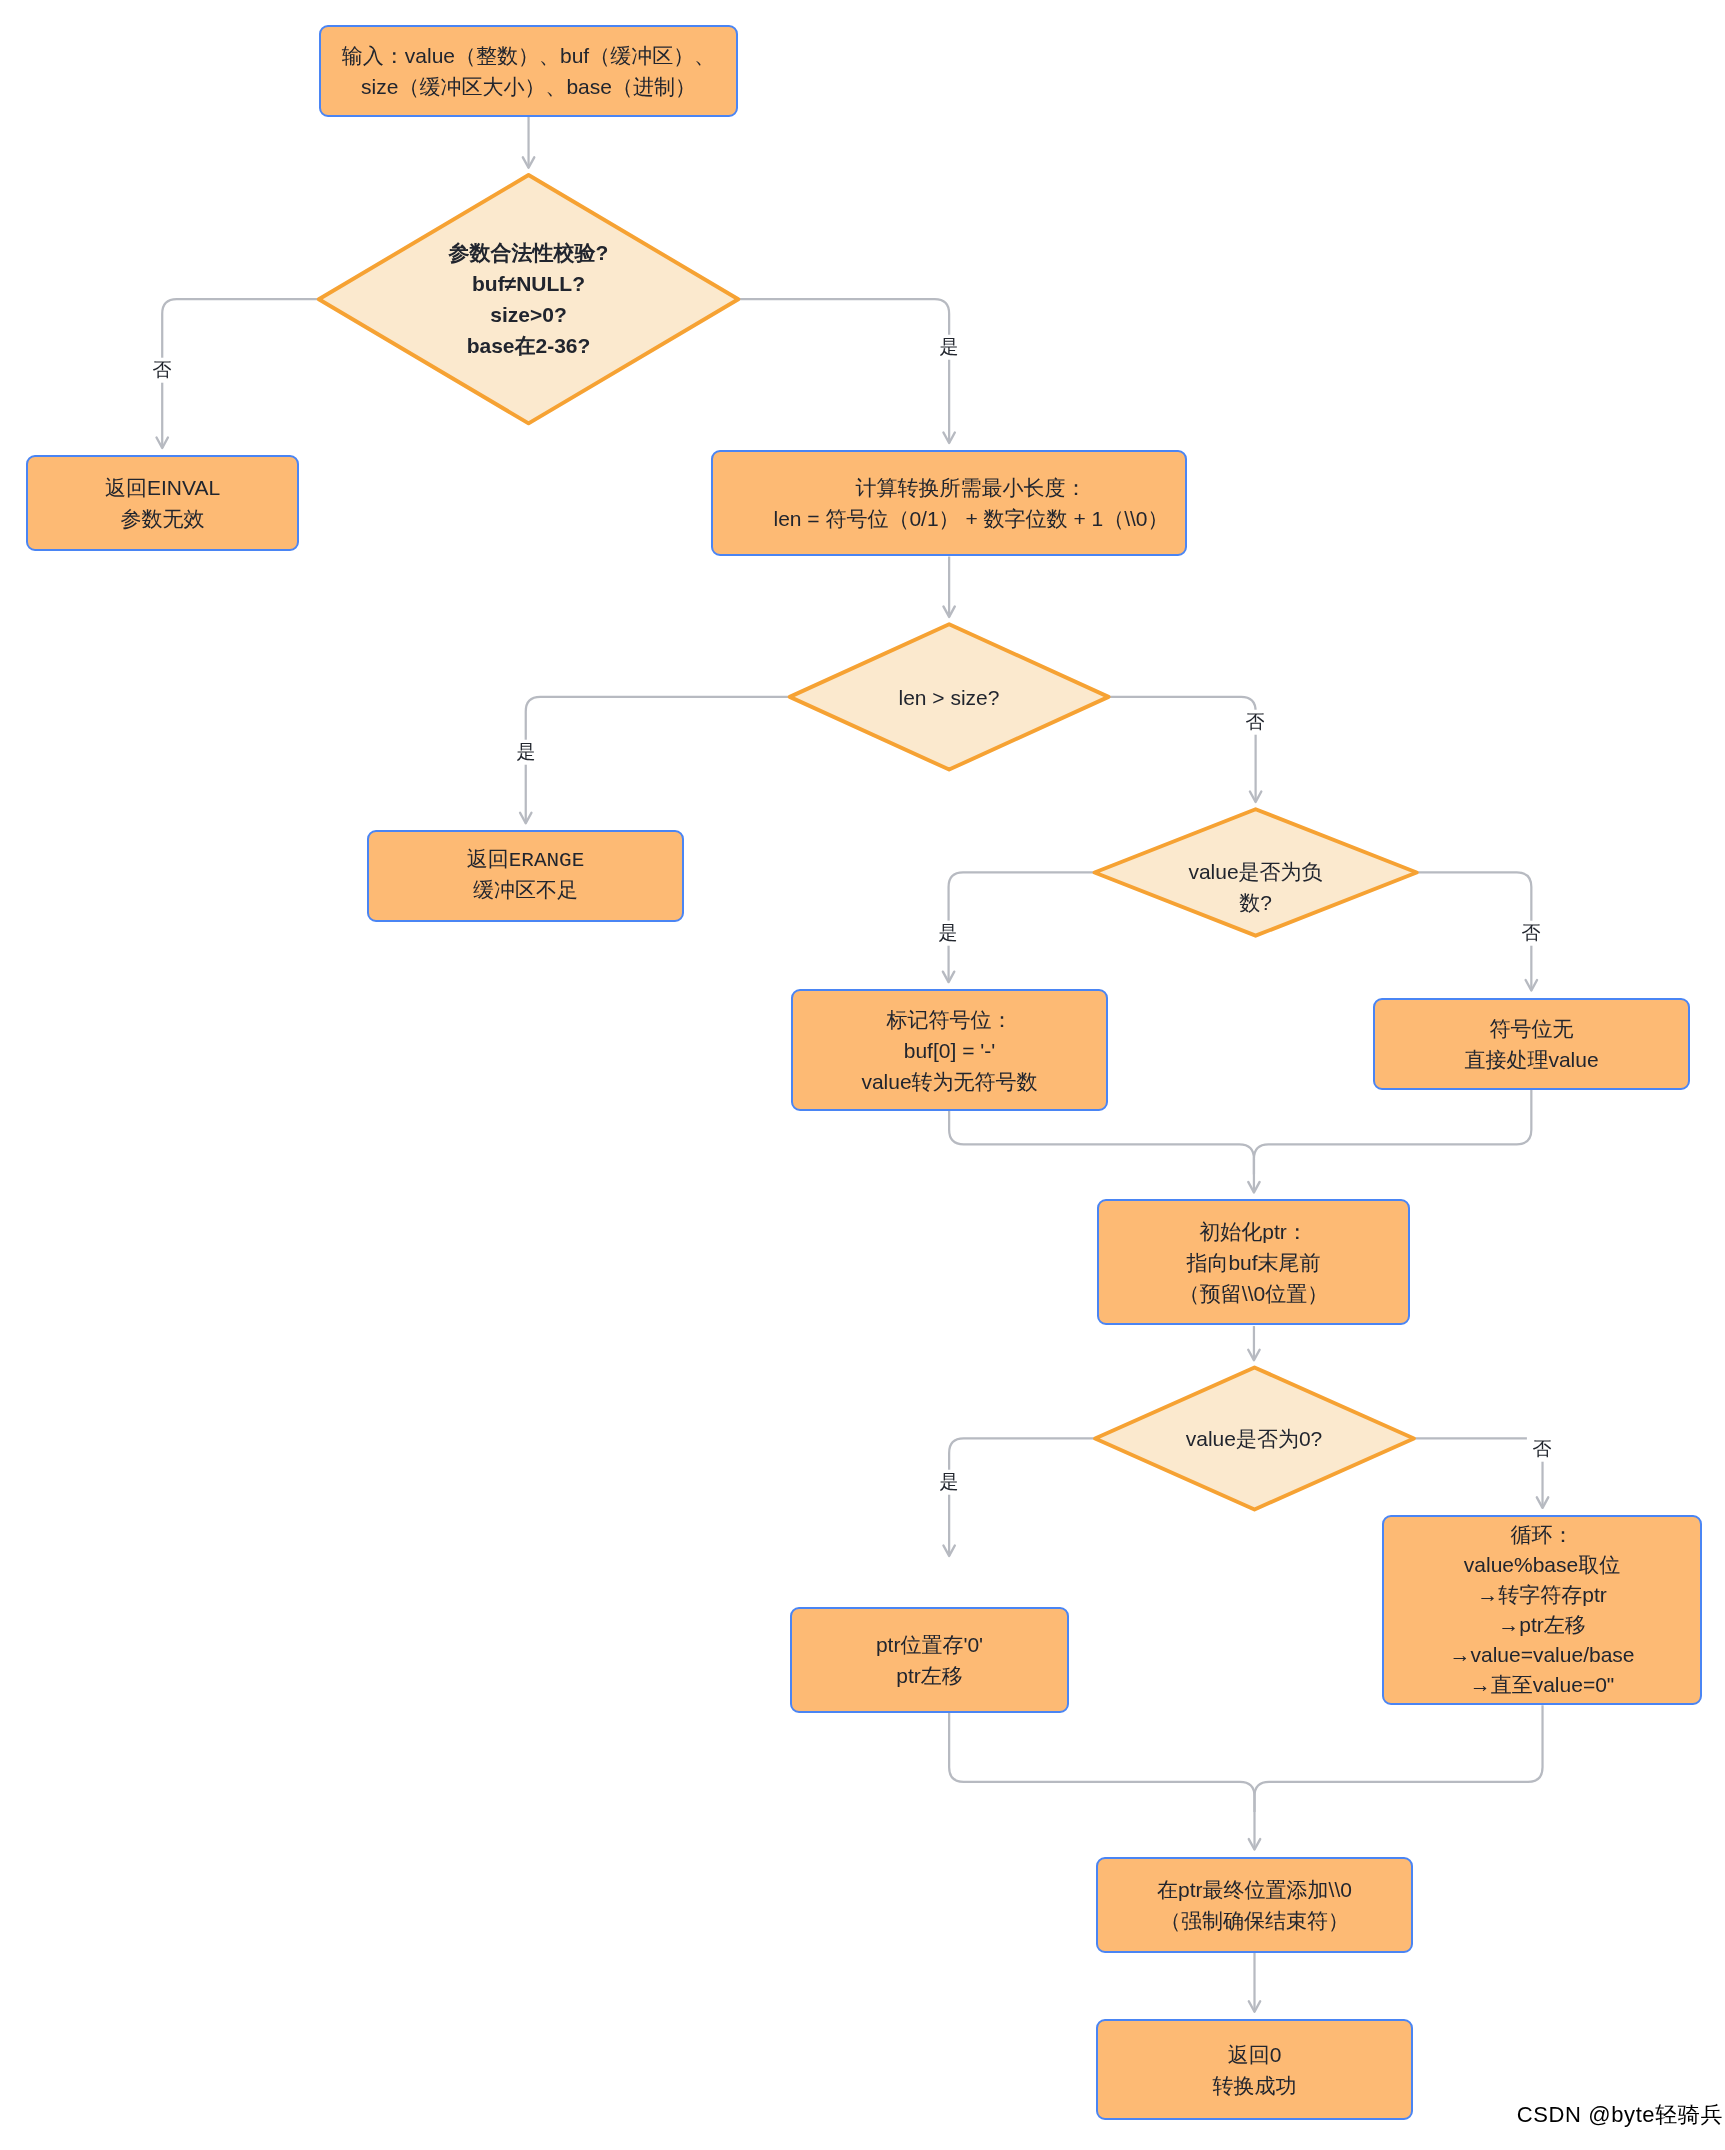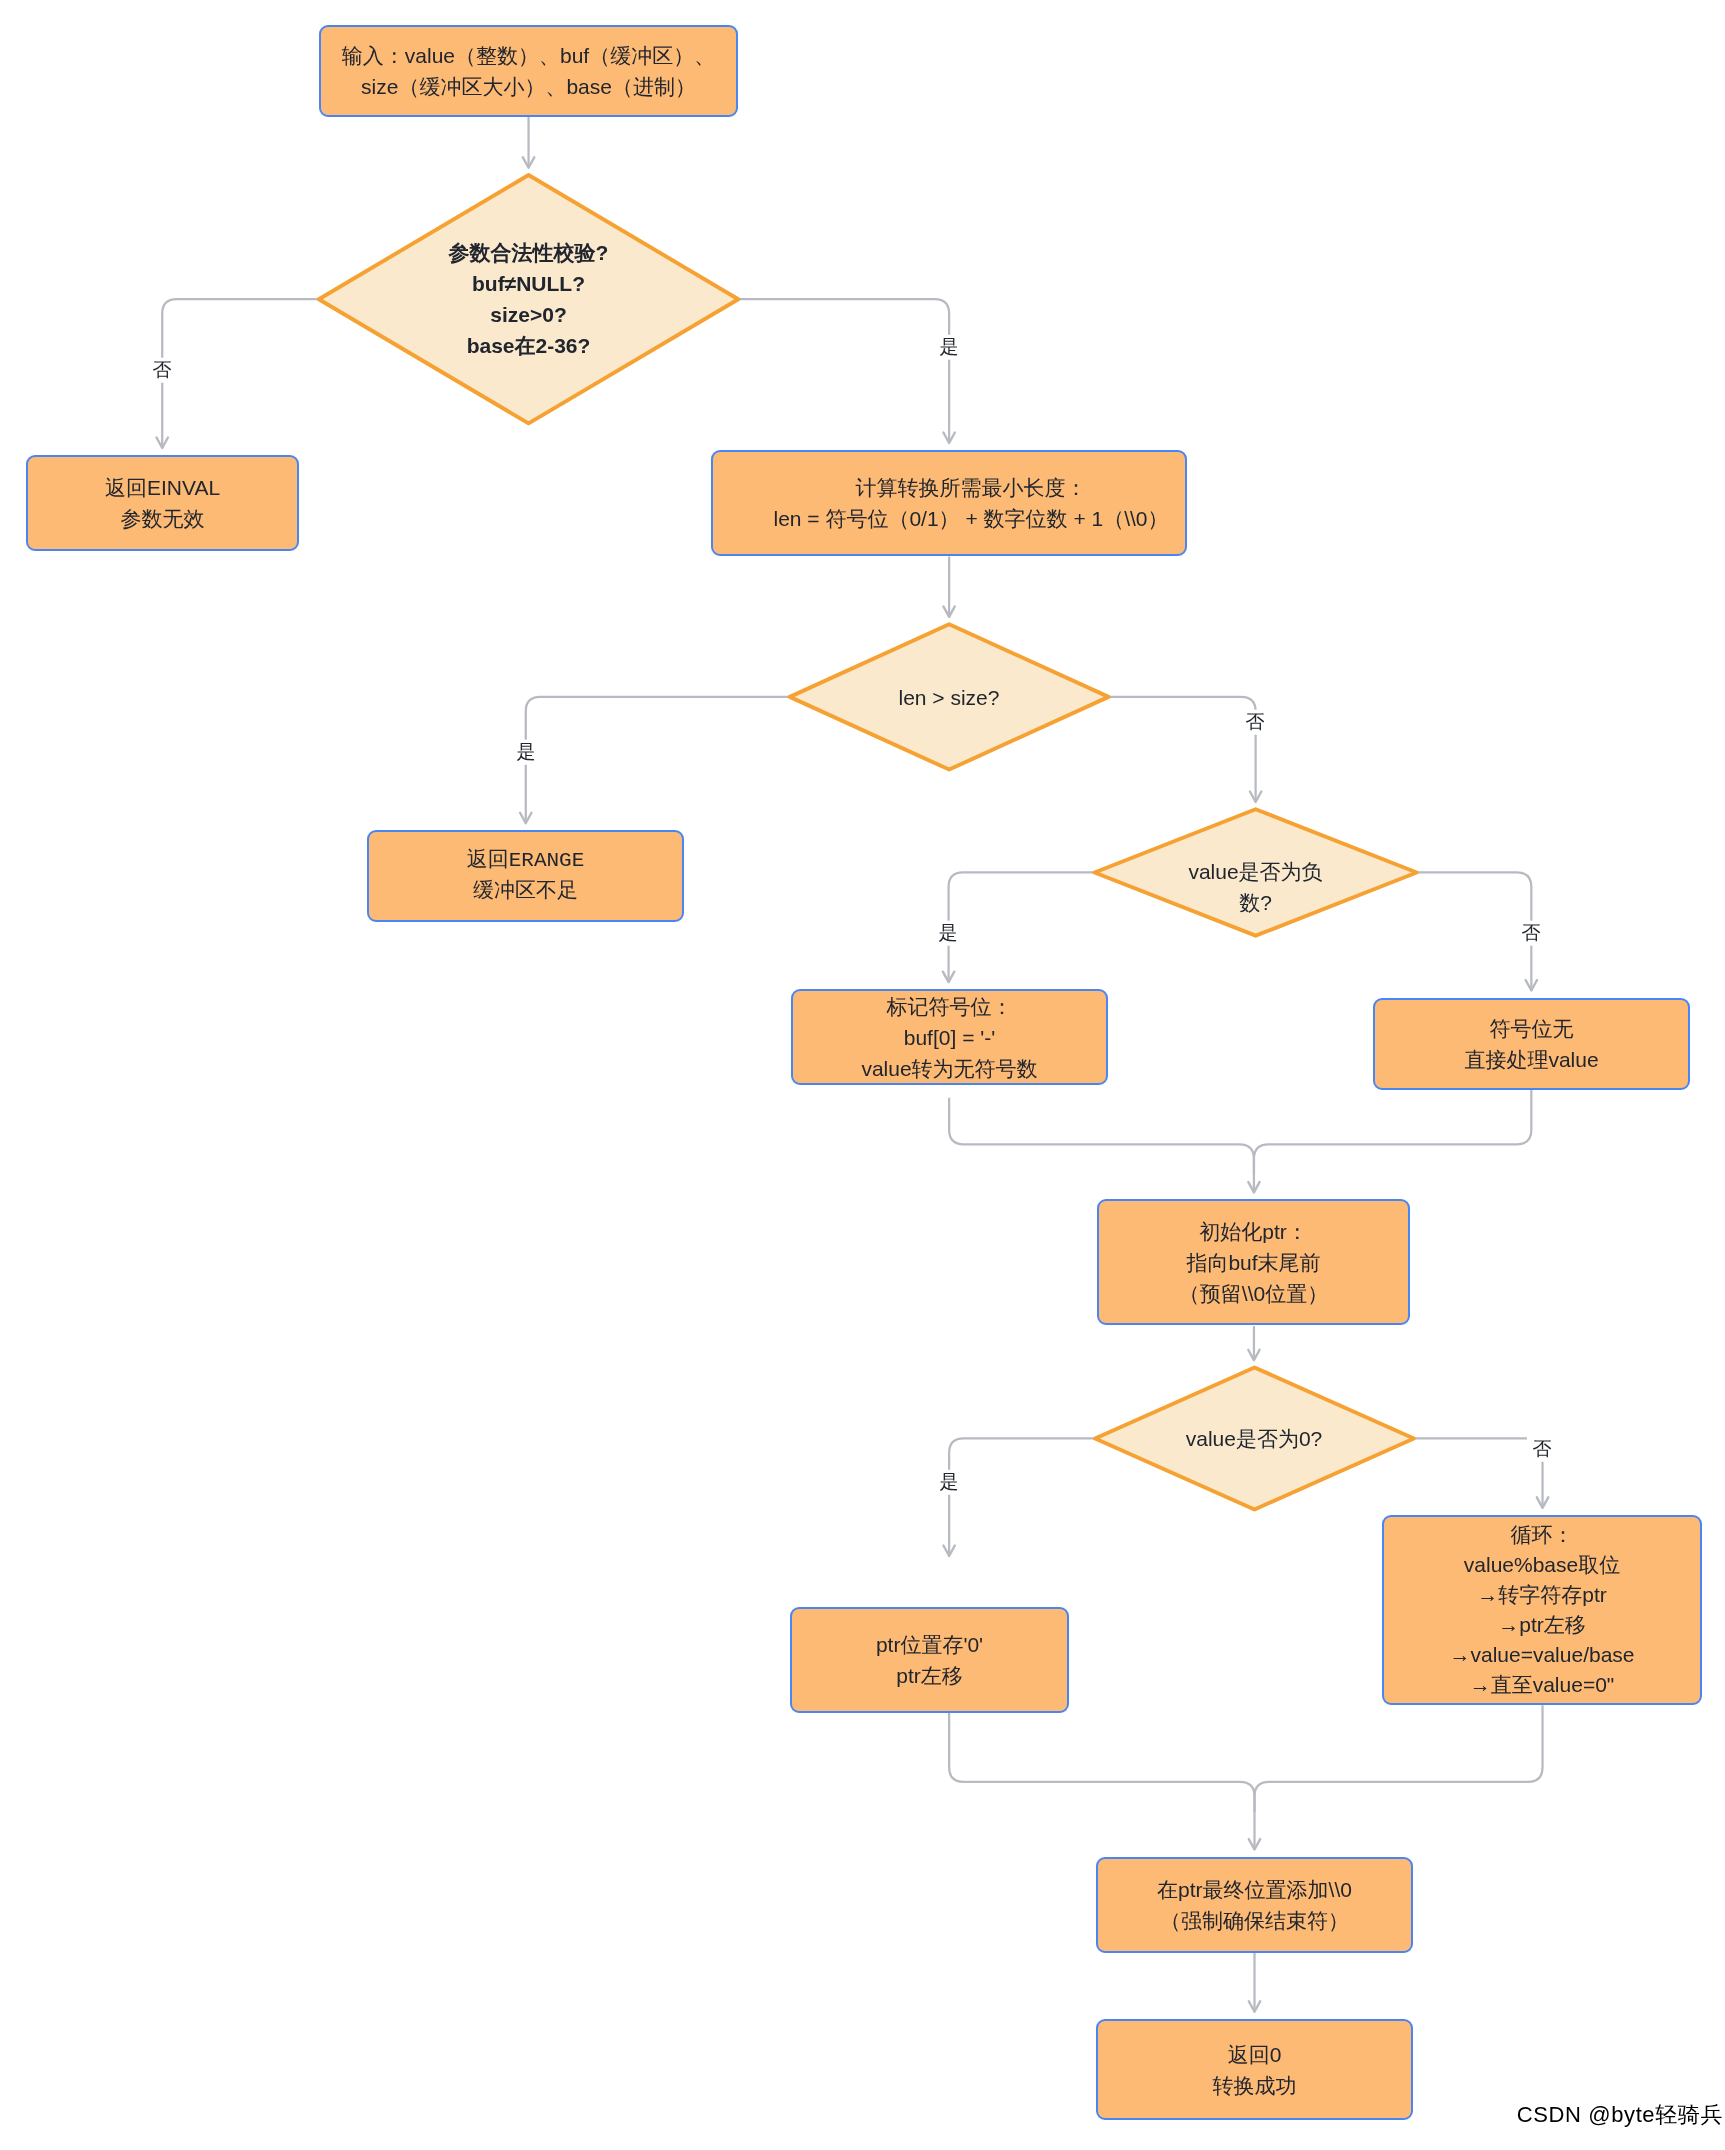--- a/index.html
+++ b/index.html
@@ -97,21 +97,21 @@
   <div class="node box" style="left:711px;top:450px;width:476px;height:106px;padding-left:44px;">
     <div class="line">计算转换所需最小长度：</div>
     <div class="line">len = 符号位（0/1） + 数字位数 + 1（\\0）</div>
   </div>
 
   <div class="node box" style="left:367px;top:830px;width:317px;height:92px;font-family:Liberation Mono, monospace;">
     <div class="line">返回ERANGE</div>
     <div class="line">缓冲区不足</div>
   </div>
 
-  <div class="node box" style="left:791px;top:989px;width:317px;height:96px;">
+  <div class="node box" style="left:791px;top:989px;width:317px;height:122px;">
     <div class="line">标记符号位：</div>
     <div class="line">buf[0] = '-'</div>
     <div class="line">value转为无符号数</div>
   </div>
 
   <div class="node box" style="left:1373px;top:998px;width:317px;height:92px;align-items:center;">
     <div class="line">符号位无</div>
     <div class="line">直接处理value</div>
   </div>
 

